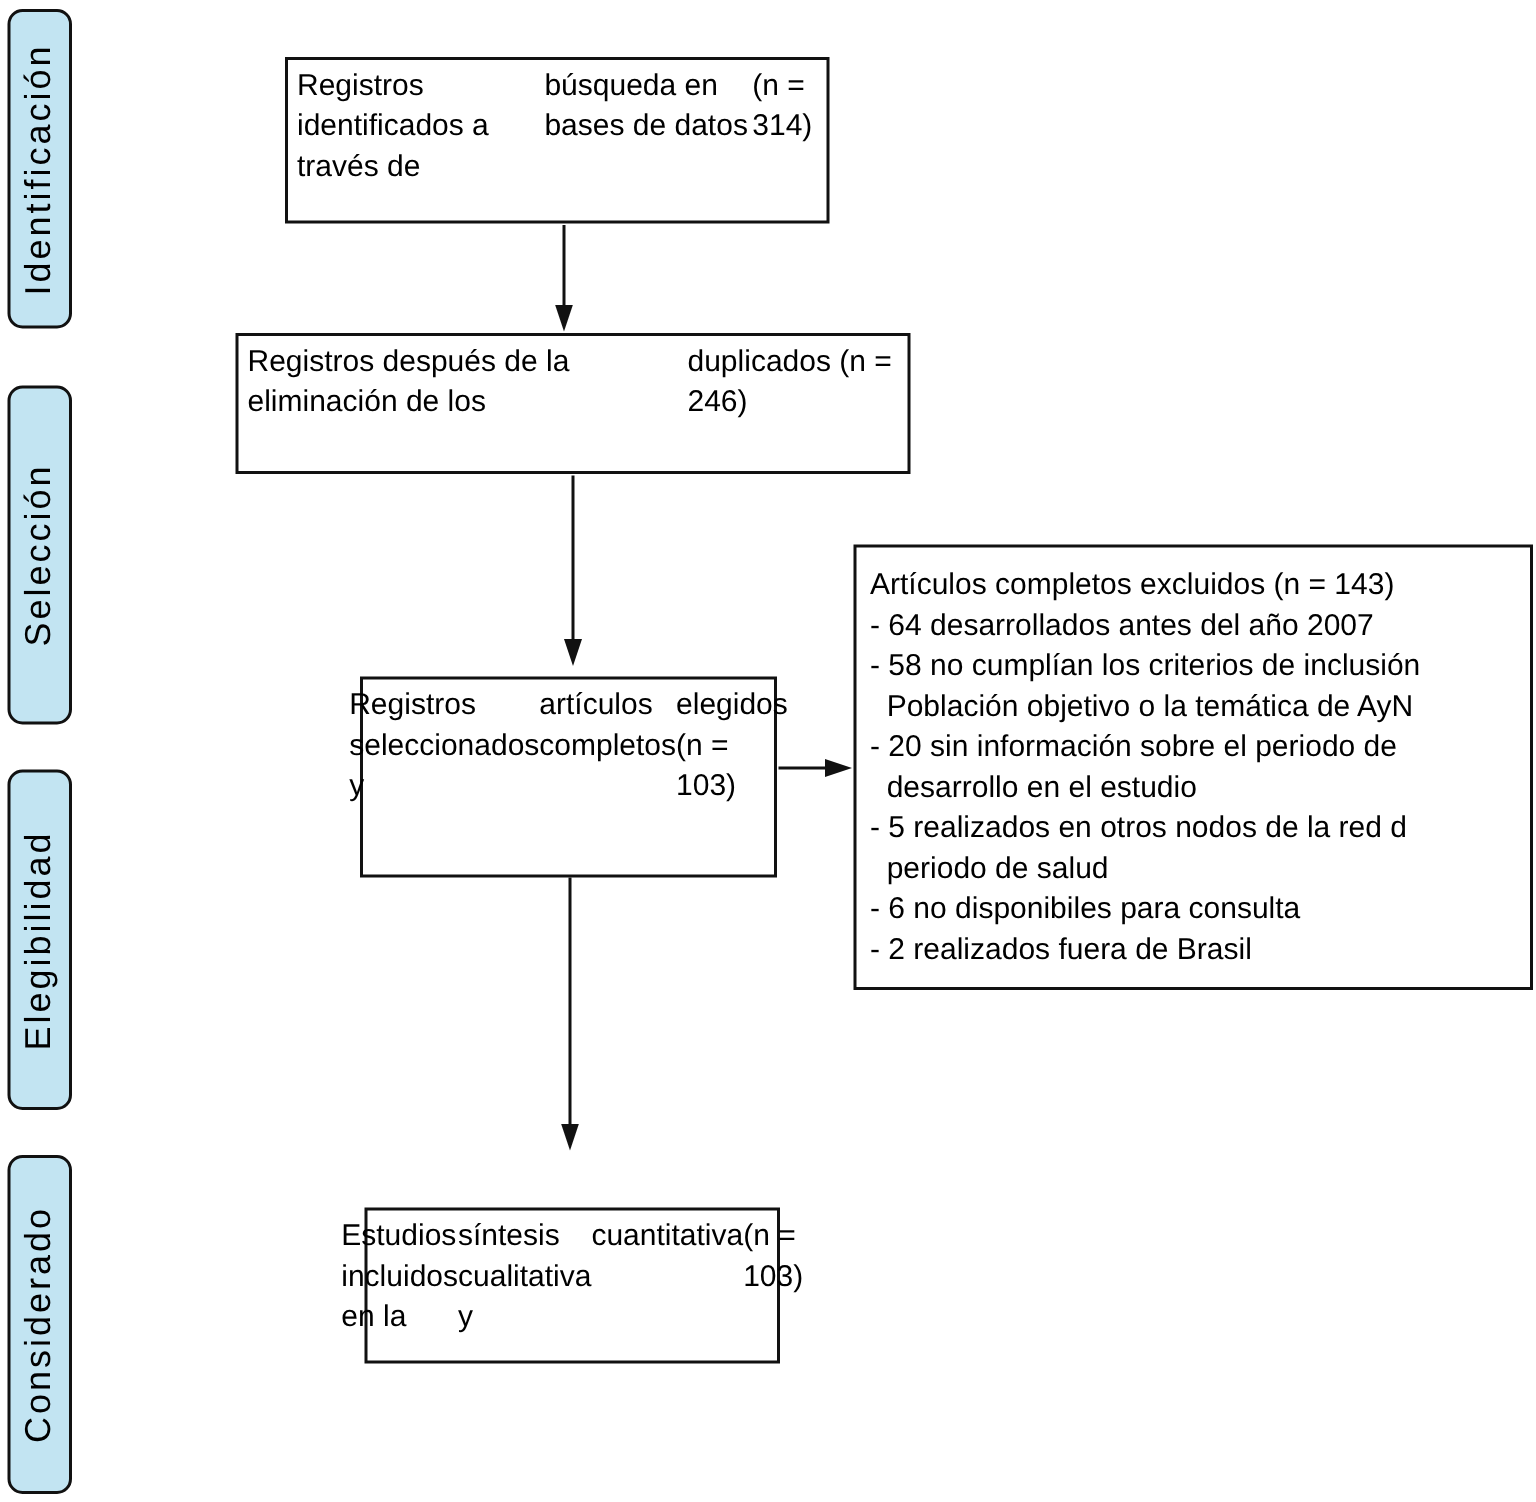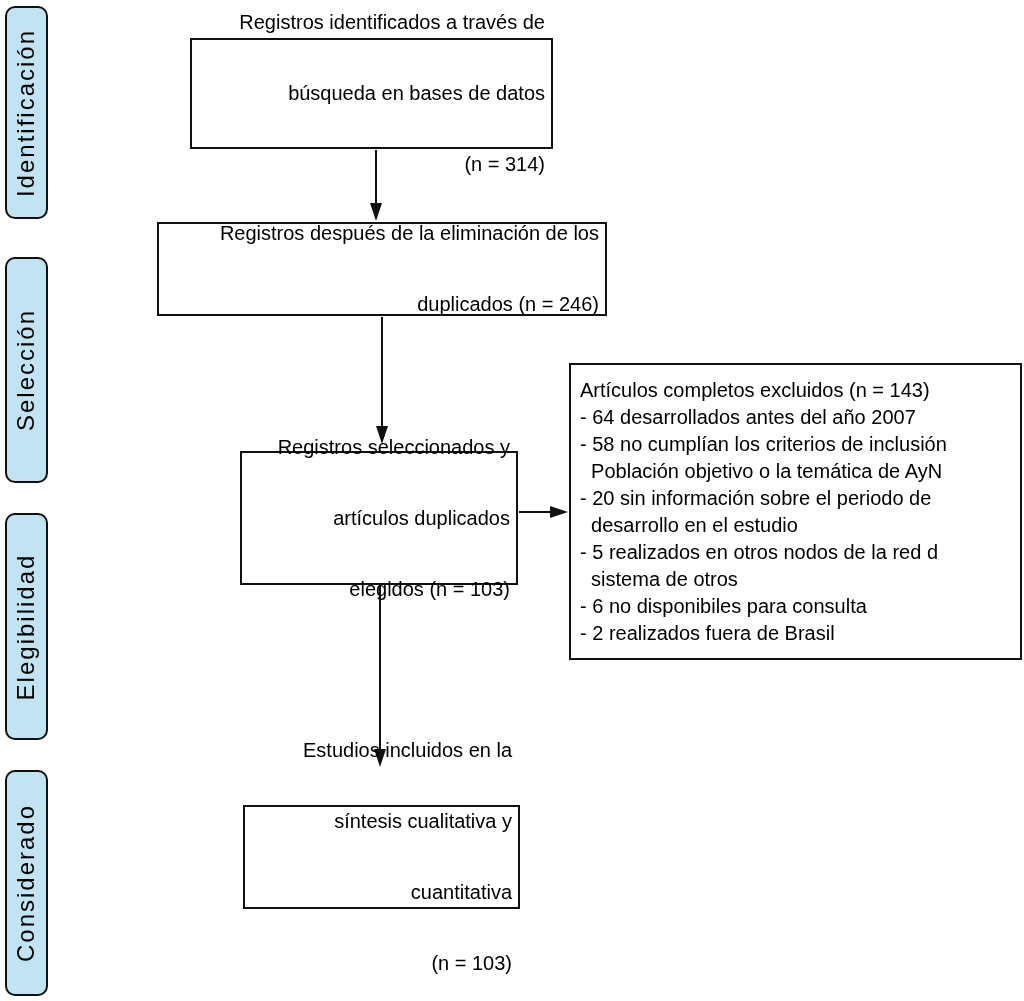--- a/index.html
+++ b/index.html
@@ -44,25 +44,24 @@
   .fbox {
     position: absolute;
     box-sizing: border-box;
     background: #ffffff;
     border: 2px solid var(--box-border, #111111);
     font-size: 20px;
     line-height: 27px;
   }
   .center-box {
     display: flex;
-    flex-direction: column;
+    flex-direction: row;
     justify-content: center;
-    text-align: right;
+    text-align: left;
     padding: 4px 6px;
-    gap: 44px;
   }
   .list-box {
     padding: 12px 6px 6px 9px;
   }
   .list-box .line {
     white-space: pre;
   }
   .box1 { left: 190px; top: 38px;  width: 363px; height: 111px; }
   .box2 { left: 157px; top: 222px; width: 450px; height: 94px;  }
   .box3 { left: 240px; top: 451px; width: 278px; height: 134px; }
@@ -109,33 +108,33 @@
     <div class="line">(n = 314)</div>
   </div>
 
   <div class="fbox center-box box2">
     <div class="line">Registros después de la eliminación de los</div>
     <div class="line">duplicados (n = 246)</div>
   </div>
 
   <div class="fbox center-box box3">
     <div class="line">Registros seleccionados y</div>
-    <div class="line">artículos duplicados</div>
+    <div class="line">artículos completos</div>
     <div class="line">elegidos (n = 103)</div>
   </div>
 
   <div class="fbox list-box boxR">
     <div class="line">Artículos completos excluidos (n = 143)</div>
     <div class="line">- 64 desarrollados antes del año 2007</div>
     <div class="line">- 58 no cumplían los criterios de inclusión</div>
     <div class="line">  Población objetivo o la temática de AyN</div>
     <div class="line">- 20 sin información sobre el periodo de</div>
     <div class="line">  desarrollo en el estudio</div>
     <div class="line">- 5 realizados en otros nodos de la red d</div>
-    <div class="line">  sistema de otros</div>
+    <div class="line">  periodo de salud</div>
     <div class="line">- 6 no disponibiles para consulta</div>
     <div class="line">- 2 realizados fuera de Brasil</div>
   </div>
 
   <div class="fbox center-box box5">
     <div class="line">Estudios incluidos en la</div>
     <div class="line">síntesis cualitativa y</div>
     <div class="line">cuantitativa</div>
     <div class="line">(n = 103)</div>
   </div>

